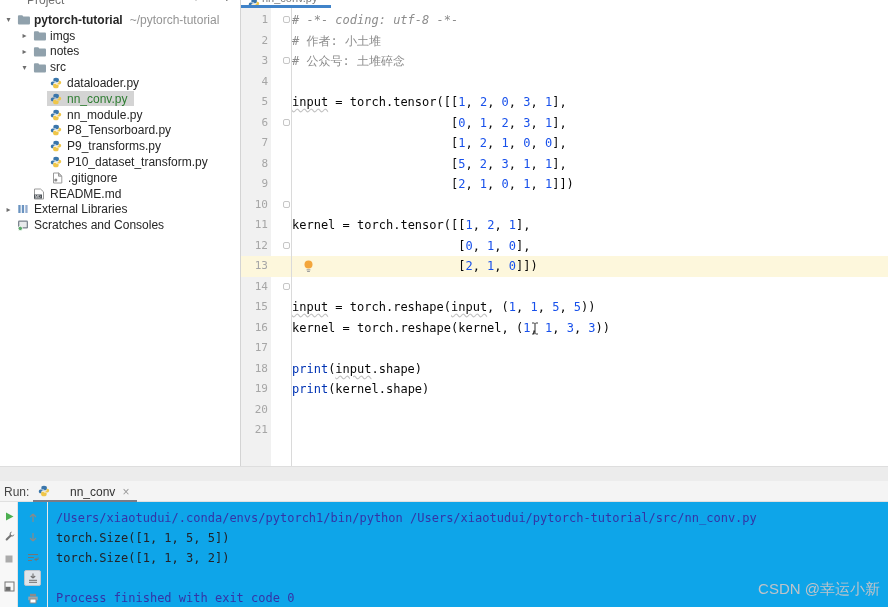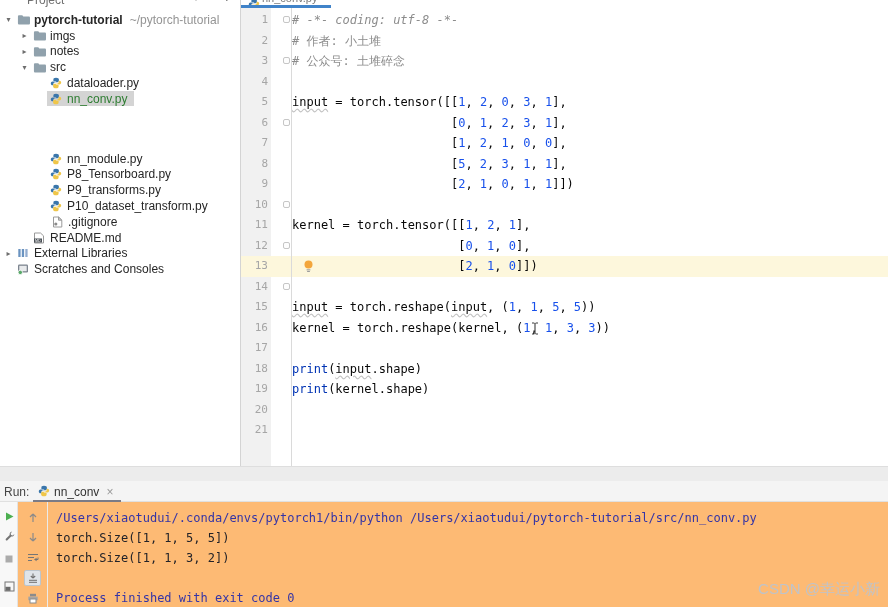--- a/index.html
+++ b/index.html
@@ -50,24 +50,24 @@
   .tok-fn { color:#0033b3; }
   .tok-num { color:#1750eb; }
   .tok-warn { text-decoration:underline; text-decoration-style:wavy; text-decoration-color:#c3c3c3; text-underline-offset:2px; }
   .bulb { position:absolute; left:62px; z-index:3; }
   .ibeam { position:absolute; z-index:3; }
   
   .run-strip { position:absolute; left:0; top:466px; width:100%; height:15px; background:#ececec; border-top:1px solid #dedede; }
   .run-header { position:absolute; left:0; top:481px; width:100%; height:21px; background:#f4f4f4; border-bottom:1px solid #e0e0e0; }
   .run-label { position:absolute; left:4px; top:4px; font-size:12px; color:#454545; }
   .run-tab { position:absolute; left:33px; top:0; height:21px; display:inline-flex; align-items:center; padding:0 8px 0 5px; }
-  .run-tab .rt-label { font-size:12px; color:#333; margin-left:4px; }
+  .run-tab .rt-label { font-size:12px; color:#333; margin-left:20px; }
   .run-tab .rt-close { font-size:12px; color:#9a9a9a; margin-left:7px; }
   .run-tab .rt-underline { position:absolute; left:0; right:0; bottom:0; height:2px; background:#7b7b86; }
-  .run-body { position:absolute; left:0; top:502px; width:100%; height:105px; display:flex; background:#fdba74; }
+  .run-body { position:absolute; left:0; top:502px; width:100%; height:105px; display:flex; background:#0ea5e9; }
   .rb-col1 { position:relative; flex:0 0 18px; background:#f8f8f8; border-right:1px solid #e3e3e3; }
   .rb-col2 { position:relative; flex:0 0 30px; border-right:1px solid #eaeaea; }
   .rb-icon { position:absolute; display:flex; align-items:center; justify-content:center; width:14px; height:13px; }
   .rb-icon.sel { background:#dfe4e9; border:1px solid #bcc5cd; border-radius:2px; width:17px; height:16px; }
   .console { flex:1; padding:6px 0 0 8px; font-family:"DejaVu Sans Mono", monospace; font-size:12px; overflow:hidden; }
   .console-line { height:20px; line-height:20px; white-space:pre; }
   .console-line.system { color:#3434a6; }
   .console-line.stdout { color:#222228; }
   
   .watermark { position:absolute; right:8px; top:580px; font-size:15px; color:#bfc3c9; z-index:5; }
@@ -149,21 +149,21 @@
           <span class="row-inner selected">
             <span class="tree-icon">
               <svg width="12" height="12" viewBox="0 0 12 12">
                 <path d="M6 .8C4 .8 3.4 1.6 3.4 2.6V4h2.7v.5H2.5C1.5 4.5.8 5.3.8 6.4s.7 1.9 1.7 1.9h.9V6.9c0-.9.8-1.7 1.7-1.7h2.4c.8 0 1.4-.6 1.4-1.4V2.6C8.9 1.6 8 .8 6 .8z" fill="#3a76ab"></path>
                 <path d="M6 11.2c2 0 2.6-.8 2.6-1.8V8H5.9v-.5h3.6c1 0 1.7-.8 1.7-1.9s-.7-1.9-1.7-1.9h-.9v1.4c0 .9-.8 1.7-1.7 1.7H4.5c-.8 0-1.4.6-1.4 1.4v1.2c0 1 .9 1.8 2.9 1.8z" fill="#efc649"></path>
               </svg>
             </span>
             <span class="tree-label green">nn_conv.py</span>
           </span>
         </div>
-        <div class="tree-row" style="padding-left: 47px; margin-top: 44px;">
+        <div class="tree-row" style="padding-left: 47px;">
           <span class="row-inner">
             <span class="tree-icon">
               <svg width="12" height="12" viewBox="0 0 12 12">
                 <path d="M6 .8C4 .8 3.4 1.6 3.4 2.6V4h2.7v.5H2.5C1.5 4.5.8 5.3.8 6.4s.7 1.9 1.7 1.9h.9V6.9c0-.9.8-1.7 1.7-1.7h2.4c.8 0 1.4-.6 1.4-1.4V2.6C8.9 1.6 8 .8 6 .8z" fill="#3a76ab"></path>
                 <path d="M6 11.2c2 0 2.6-.8 2.6-1.8V8H5.9v-.5h3.6c1 0 1.7-.8 1.7-1.9s-.7-1.9-1.7-1.9h-.9v1.4c0 .9-.8 1.7-1.7 1.7H4.5c-.8 0-1.4.6-1.4 1.4v1.2c0 1 .9 1.8 2.9 1.8z" fill="#efc649"></path>
               </svg>
             </span>
             <span class="tree-label">nn_module.py</span>
           </span>
         </div>

